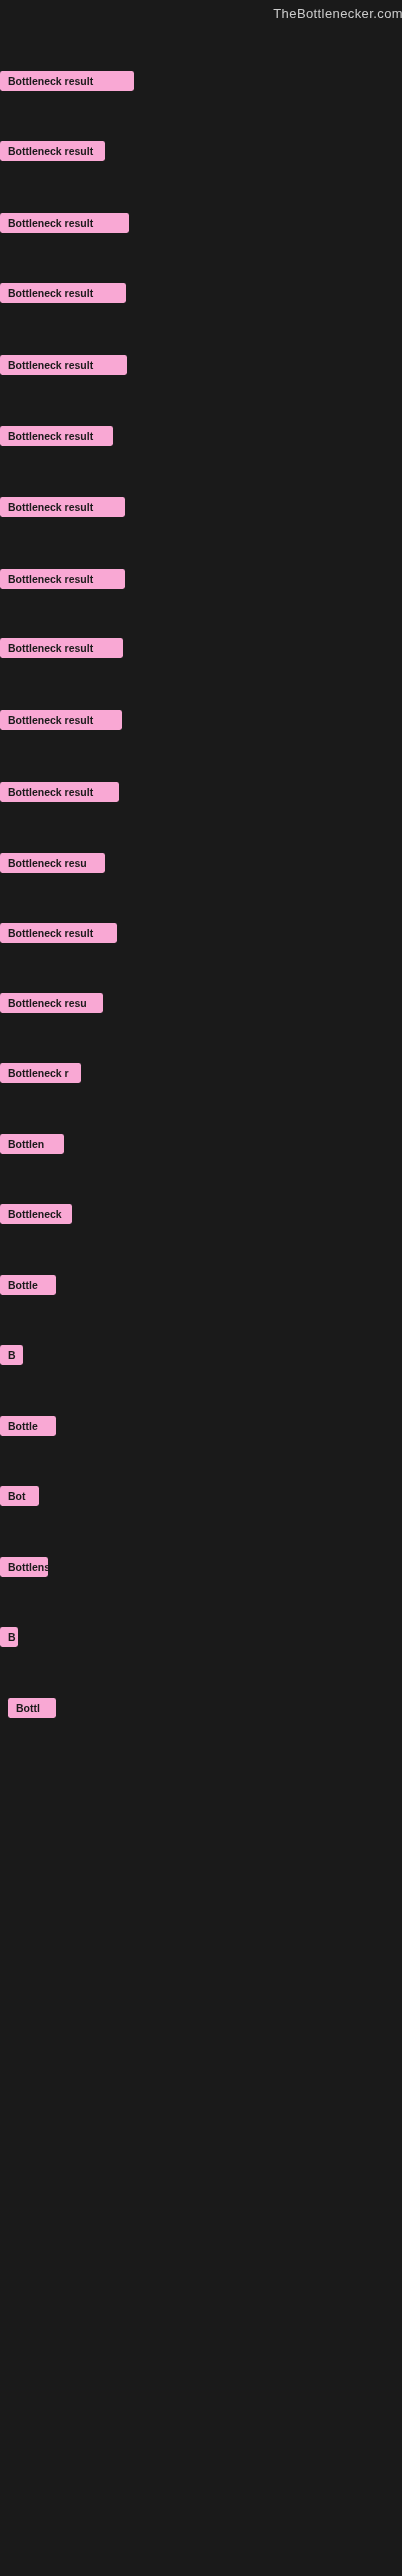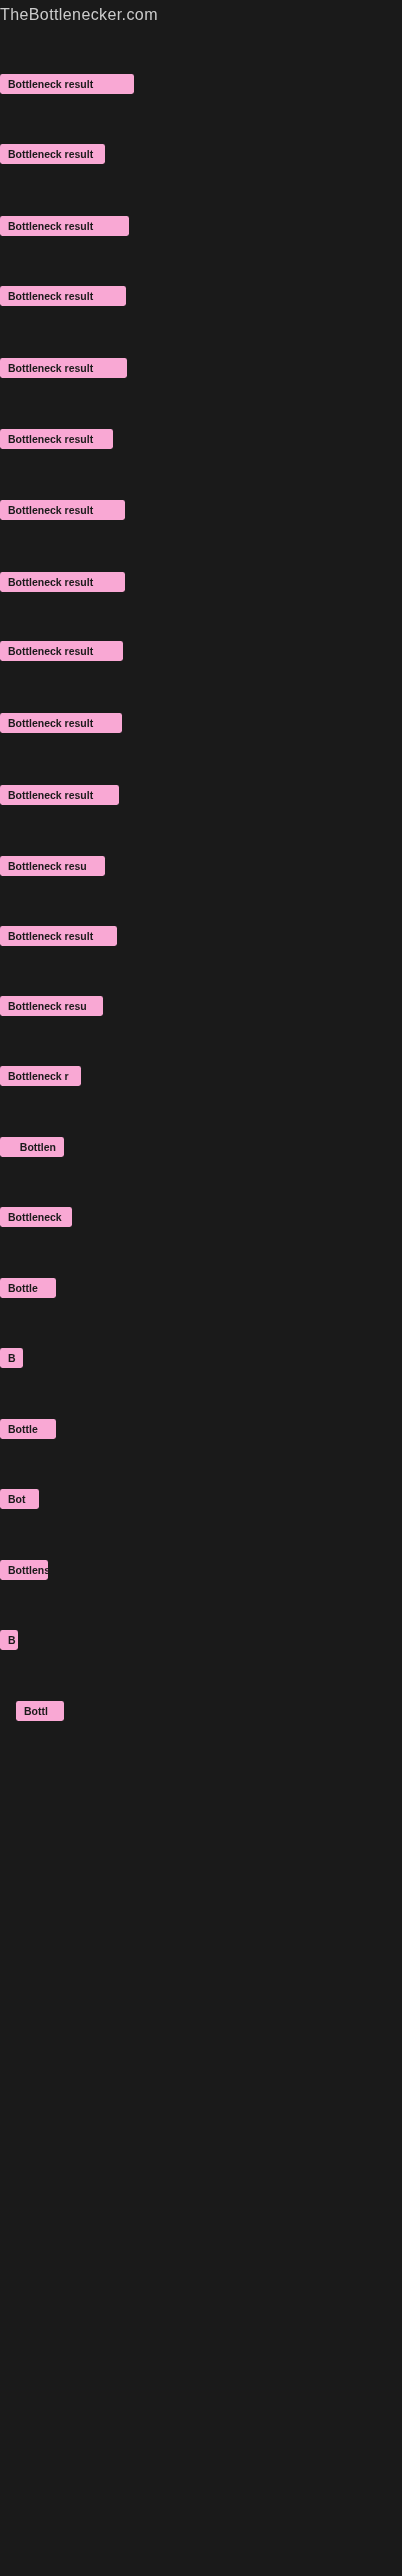--- a/index.html
+++ b/index.html
@@ -8,25 +8,26 @@
       box-sizing: border-box;
     }
     body {
       width: 403px;
       min-height: 2576px;
       background-color: #1a1a1a;
       font-family: Arial, sans-serif;
       position: relative;
     }
     .site-title {
-      text-align: left;
+      text-align: right;
       color: #cccccc;
-      font-size: 16px;
+      font-size: 13px;
       padding: 6.4px 0 3.2px 0;
       letter-spacing: 0.4px;
+      margin-left: 16px;
     }
     .bottleneck-badge {
       display: inline-block;
       background-color: #f9a8d4;
       color: #1a1a1a;
       font-size: 10.5px;
       font-weight: bold;
       padding: 4px 8px;
       border-radius: 2.4px;
       white-space: nowrap;
@@ -51,23 +52,23 @@
     <div class="result-item" style="top: 401px; left: 0px;"><span class="bottleneck-badge" style="max-width: 113px; width: 113px;">Bottleneck result</span></div>
     <div class="result-item" style="top: 472px; left: 0px;"><span class="bottleneck-badge" style="max-width: 125px; width: 125px;">Bottleneck result</span></div>
     <div class="result-item" style="top: 544px; left: 0px;"><span class="bottleneck-badge" style="max-width: 125px; width: 125px;">Bottleneck result</span></div>
     <div class="result-item" style="top: 613px; left: 0px;"><span class="bottleneck-badge" style="max-width: 123px; width: 123px;">Bottleneck result</span></div>
     <div class="result-item" style="top: 685px; left: 0px;"><span class="bottleneck-badge" style="max-width: 122px; width: 122px;">Bottleneck result</span></div>
     <div class="result-item" style="top: 757px; left: 0px;"><span class="bottleneck-badge" style="max-width: 119px; width: 119px;">Bottleneck result</span></div>
     <div class="result-item" style="top: 828px; left: 0px;"><span class="bottleneck-badge" style="max-width: 105px; width: 105px;">Bottleneck resu</span></div>
     <div class="result-item" style="top: 898px; left: 0px;"><span class="bottleneck-badge" style="max-width: 117px; width: 117px;">Bottleneck result</span></div>
     <div class="result-item" style="top: 968px; left: 0px;"><span class="bottleneck-badge" style="max-width: 103px; width: 103px;">Bottleneck resu</span></div>
     <div class="result-item" style="top: 1038px; left: 0px;"><span class="bottleneck-badge" style="max-width: 81px; width: 88px;">Bottleneck r</span></div>
-    <div class="result-item" style="top: 1109px; left: 0px;"><span class="bottleneck-badge" style="max-width: 64px; width: 80px; text-align: right;">Bottlen</span></div>
+    <div class="result-item" style="top: 1109px; left: 0px;"><span class="bottleneck-badge" style="max-width: 64px; width: 80px;">Bottlen</span></div>
     <div class="result-item" style="top: 1179px; left: 0px;"><span class="bottleneck-badge" style="max-width: 72px; width: 72px;">Bottleneck</span></div>
     <div class="result-item" style="top: 1250px; left: 0px;"><span class="bottleneck-badge" style="max-width: 56px; width: 56px;">Bottle</span></div>
     <div class="result-item" style="top: 1320px; left: 0px;"><span class="bottleneck-badge" style="max-width: 22.5px; width: 22.5px;">B</span></div>
     <div class="result-item" style="top: 1391px; left: 0px;"><span class="bottleneck-badge" style="max-width: 56px; width: 56px;">Bottle</span></div>
     <div class="result-item" style="top: 1461px; left: 0px;"><span class="bottleneck-badge" style="max-width: 39px; width: 42px;">Bot</span></div>
     <div class="result-item" style="top: 1532px; left: 0px;"><span class="bottleneck-badge" style="max-width: 66px; width: 48px;">Bottlens</span></div>
     <div class="result-item" style="top: 1602px; left: 0px;"><span class="bottleneck-badge" style="max-width: 17.7px; width: 17.7px;">B</span></div>
-    <div class="result-item" style="top: 1673px; left: 16px;"><span class="bottleneck-badge" style="max-width: 48px; width: 48px;">Bottl</span></div>
+    <div class="result-item" style="top: 1673px; left: 8px;"><span class="bottleneck-badge" style="max-width: 48px; width: 48px;">Bottl</span></div>
   </div>
 
 
 </body></html>

